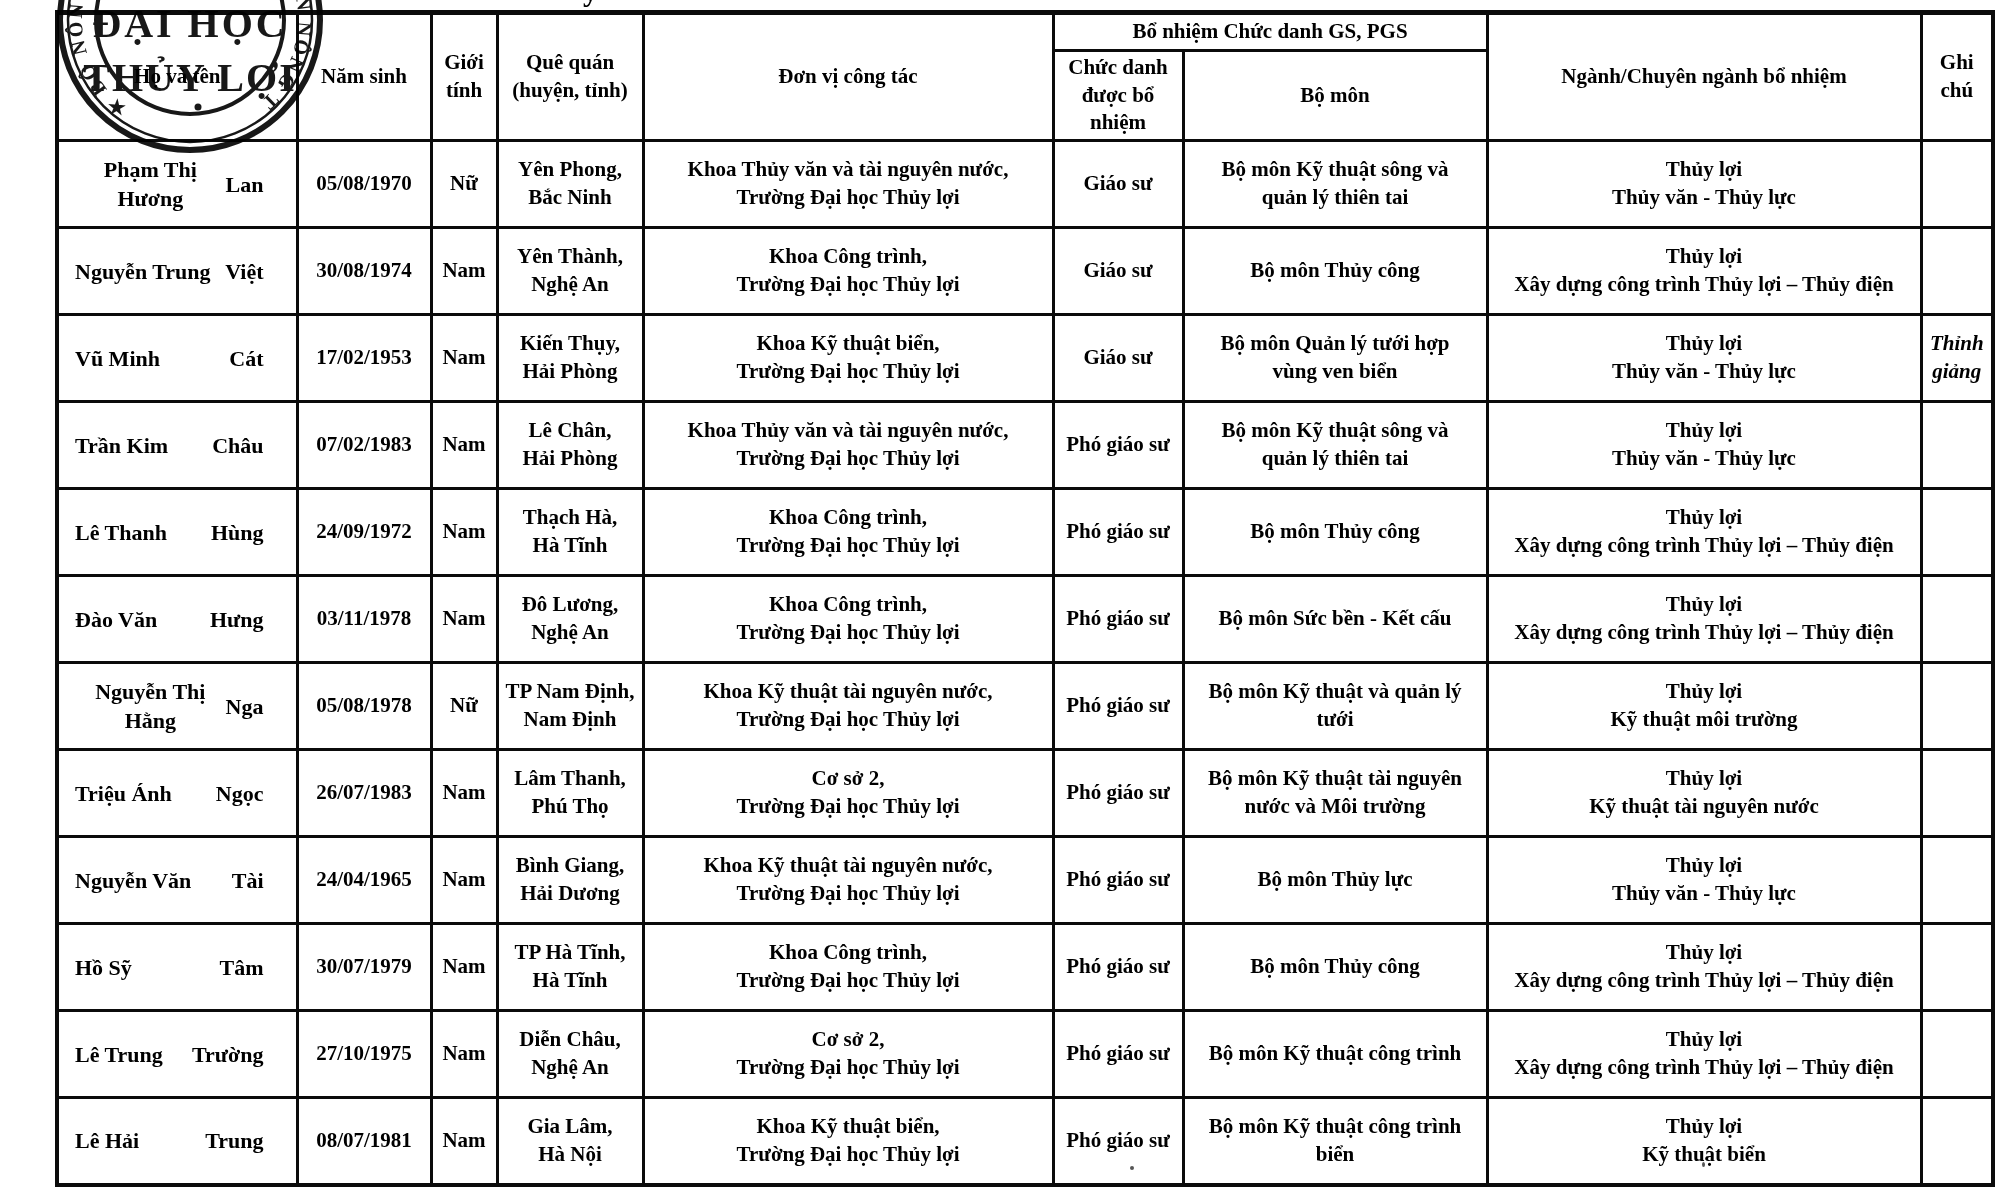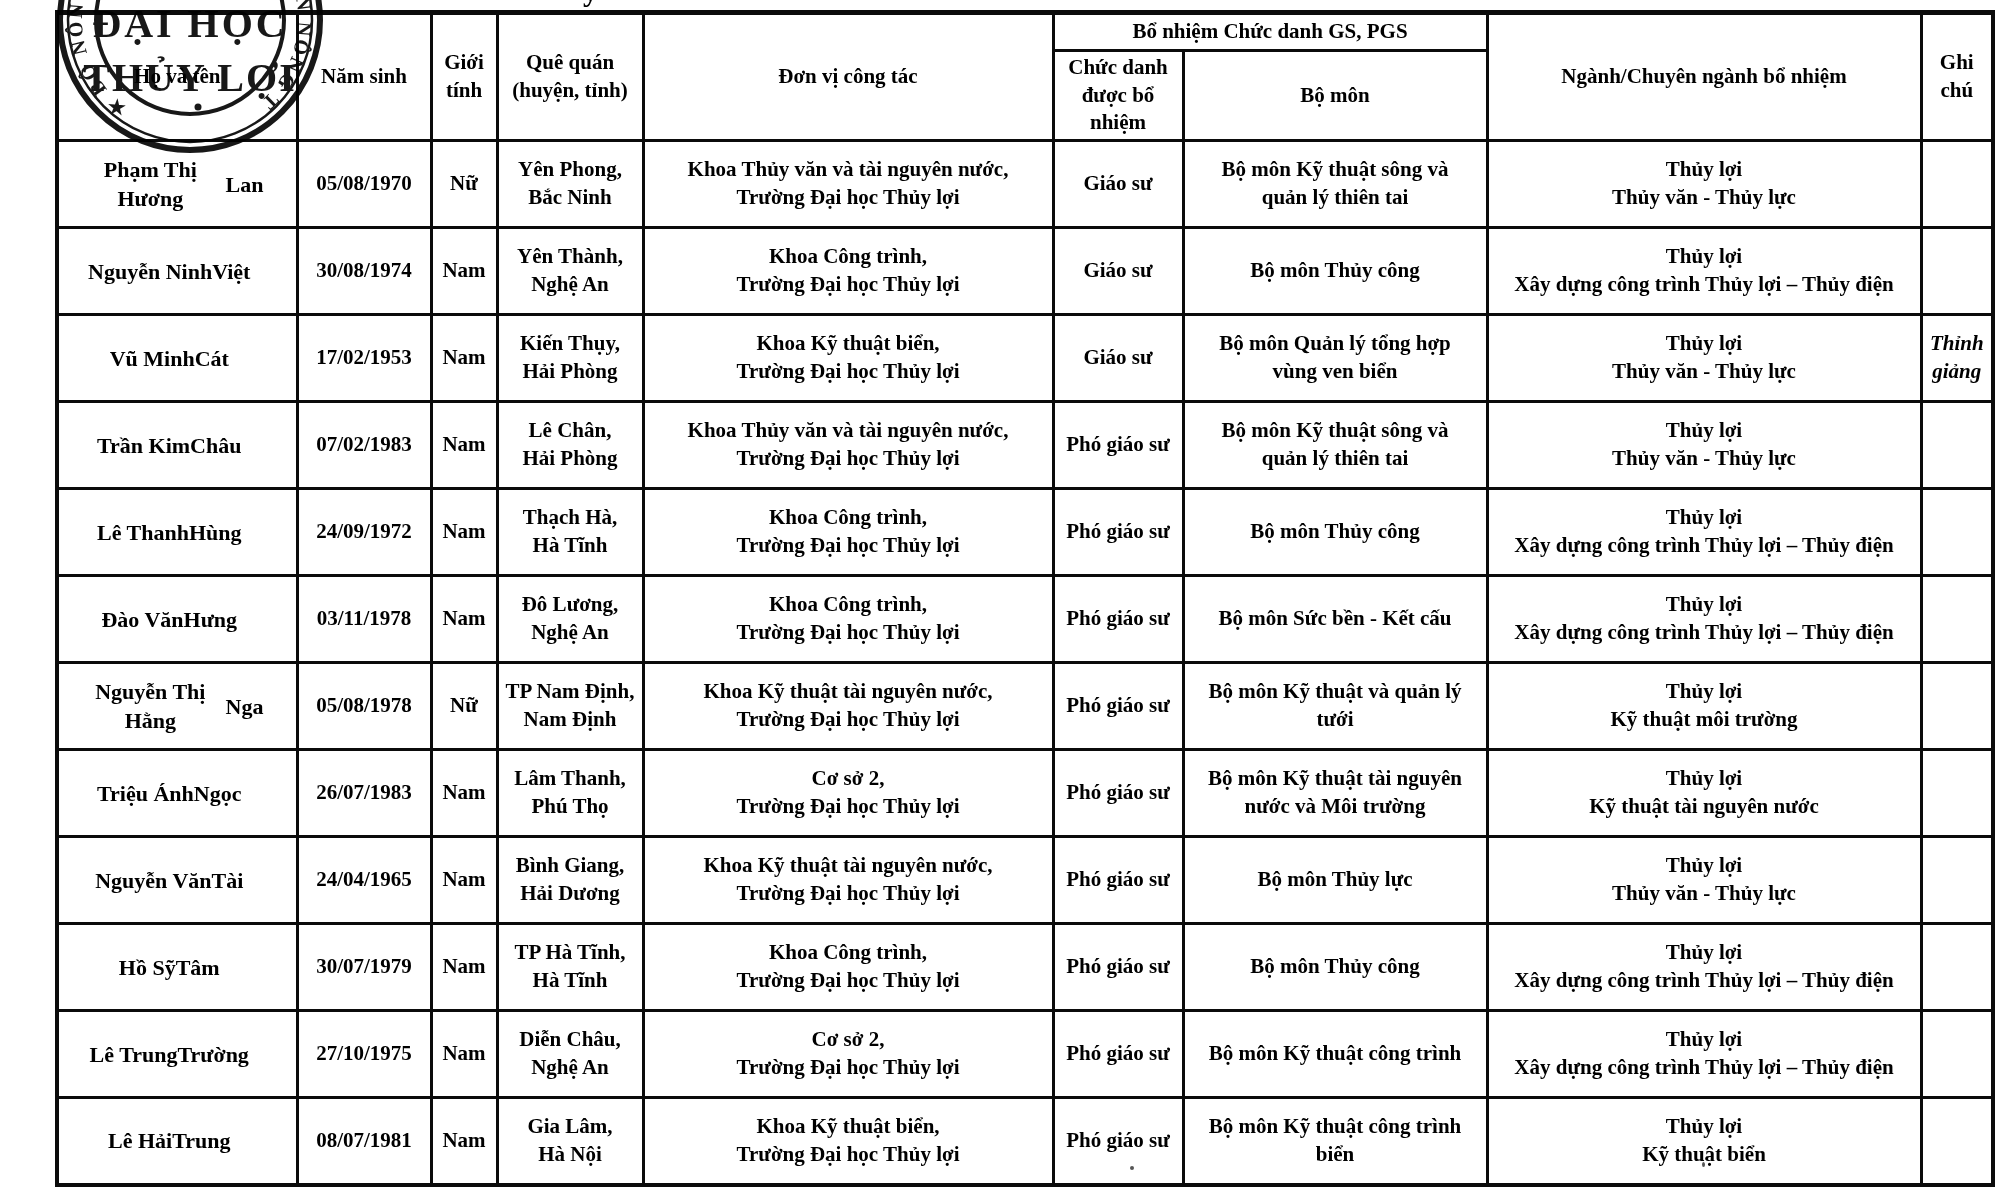--- a/index.html
+++ b/index.html
@@ -23,21 +23,21 @@
   table.doc{border:4px solid #0b0b0b;}
   table.doc thead tr.h1 th{border-top-width:5px;}
   .ml{white-space:pre-line;}
   thead th{font-size:21px;font-family:Liberation Serif, serif;}
   th.small{font-size:20px;line-height:1.25;}
   tr.h1{height:38px;}
   tr.h2{height:60px;}
   tbody tr{height:87px;}
   td.namecell{padding:2px 0;}
   .name-wrap{
-    display:flex;justify-content:center;align-items:center;
+    display:flex;justify-content:space-between;align-items:center;
     padding-left:10px;padding-right:26px;font-size:22px;
   }
   td.note{font-size:20px;padding:2px 2px;font-style:italic;}
   
   .stamp{position:absolute;left:30px;top:-140px;z-index:5;opacity:0.9;pointer-events:none;}
   
   .title-fragment{
     position:absolute;left:583px;top:0;width:110px;height:9px;overflow:hidden;
   }
   .title-fragment span{
@@ -105,21 +105,21 @@
         <td>Giáo sư</td>
         <td class="ml">Bộ môn Kỹ thuật sông và
 quản lý thiên tai</td>
         <td class="ml">Thủy lợi
 Thủy văn - Thủy lực</td>
         <td class="ml note"></td>
       </tr>
       <tr>
         <td class="namecell">
             <div class="name-wrap">
-              <span>Nguyễn Ninh</span>
+              <span>Nguyễn Trung</span>
               <span>Việt</span>
             </div>
           </td>
         <td>30/08/1974</td>
         <td>Nam</td>
         <td class="ml">Yên Thành,
 Nghệ An</td>
         <td class="ml">Khoa Công trình,
 Trường Đại học Thủy lợi</td>
         <td>Giáo sư</td>
@@ -135,21 +135,21 @@
               <span>Cát</span>
             </div>
           </td>
         <td>17/02/1953</td>
         <td>Nam</td>
         <td class="ml">Kiến Thụy,
 Hải Phòng</td>
         <td class="ml">Khoa Kỹ thuật biển,
 Trường Đại học Thủy lợi</td>
         <td>Giáo sư</td>
-        <td class="ml">Bộ môn Quản lý tổng hợp
+        <td class="ml">Bộ môn Quản lý tưới hợp
 vùng ven biển</td>
         <td class="ml">Thủy lợi
 Thủy văn - Thủy lực</td>
         <td class="ml note">Thỉnh
 giảng</td>
       </tr>
       <tr>
         <td class="namecell">
             <div class="name-wrap">
               <span>Trần Kim</span>

